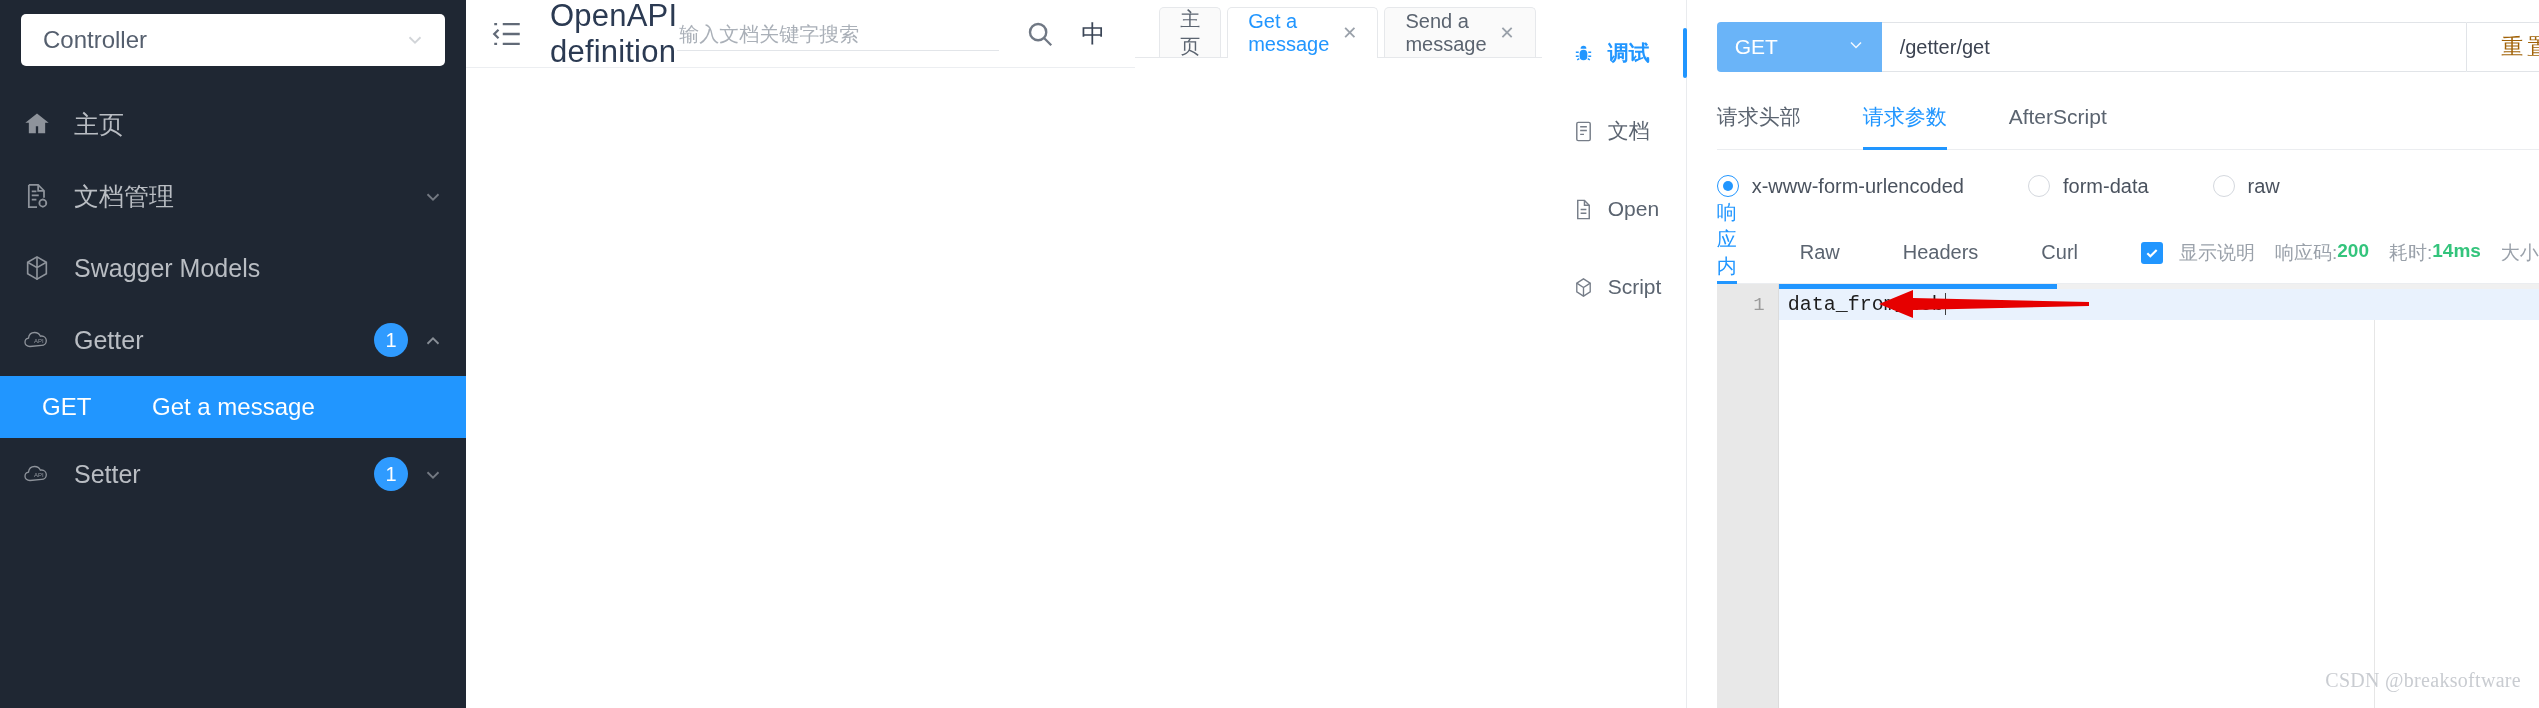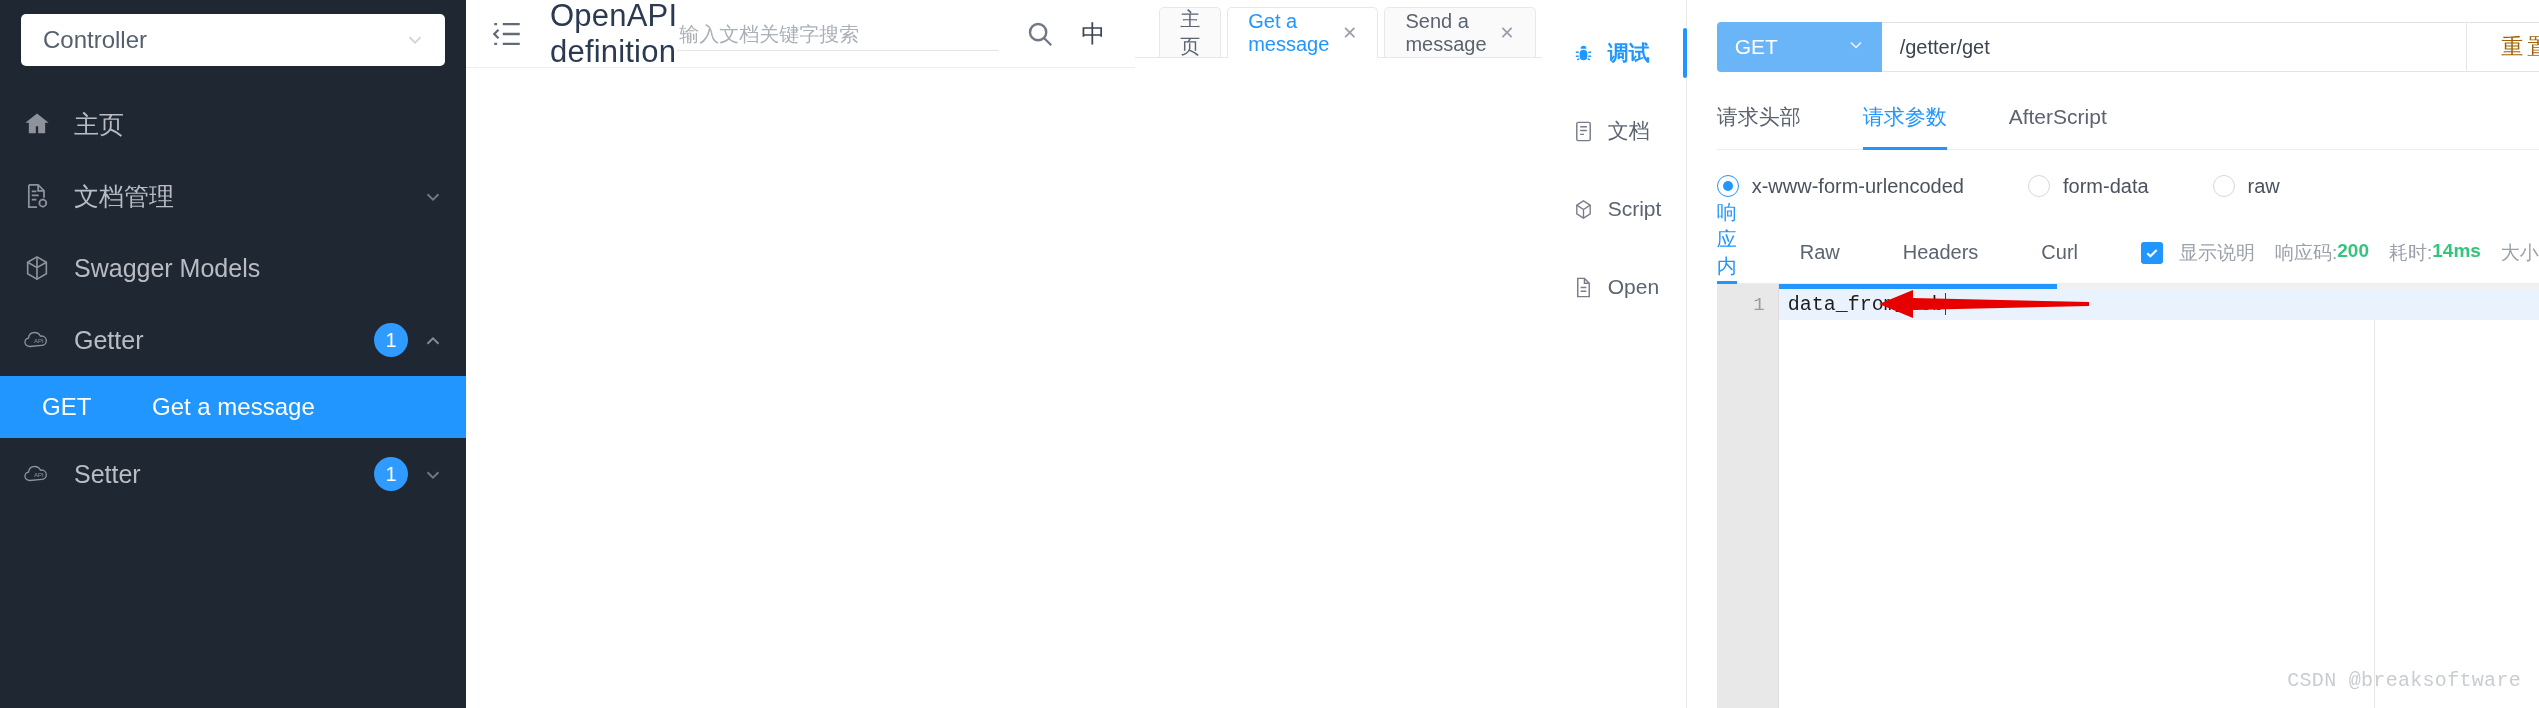--- a/index.html
+++ b/index.html
@@ -174,21 +174,21 @@
     font-size: 20px; color: #1d1d1d; margin-top: 4px;
   }
   .caret-bar { display:inline-block; width:1px; height:22px; background:#3d3d3d; margin-left:1px;}
   .arrow { position: absolute; left: 100px; top: 6px; width: 210px; height: 28px; pointer-events:none;}
   .editor-right-edge { position:absolute; left: 595px; top: 36px; bottom: 0; width: 1px; background:#e6e6e6;}
   .top-scroll { position:absolute; left:0; top:0; height:5px; width: 278px; background:#2196ff; }
   .top-scroll-track { position:absolute; left:0; top:0; height:5px; right:0; background:#f0f0f0; }
 
   .watermark {
     position: absolute; right: 18px; bottom: 16px; font-size: 20px;
-    color: #c9ccd1; font-family: Liberation Mono, monospace; letter-spacing: .3px;
+    color: #c9ccd1; font-family: Liberation Serif, serif; letter-spacing: .3px;
   }
 </style>
 </head>
 <body>
 
 <div id="app">
 
   <aside class="sidebar">
 
     <div class="ctrl-select-wrap">
@@ -344,36 +344,36 @@
           <span class="vico">
             <svg width="23" height="23" viewBox="0 0 24 24" fill="none" stroke="#767d88" stroke-width="1.5">
               <rect x="5" y="2.5" width="14" height="19" rx="1.5"></rect>
                 <path d="M8.5 7h7M8.5 11h7M8.5 15h4"></path>
             </svg>
           </span>
           <span>文档</span>
         </div>
         <div class="vmenu-item">
           <span class="vico">
-            <svg width="23" height="23" viewBox="0 0 24 24" fill="none" stroke="#767d88" stroke-width="1.4">
-              <path d="M12 3l7 4.5v9L12 21l-7-4.5v-9z"></path>
-                <path d="M5 7.5l7 4.5 7-4.5M12 12v9"></path>
-            </svg>
-          </span>
-          <span>Script</span>
-        </div>
-        <div class="vmenu-item">
-          <span class="vico">
             <svg width="23" height="23" viewBox="0 0 24 24" fill="none" stroke="#767d88" stroke-width="1.5">
               <path d="M6 2.5h7l5 5v14H6z"></path>
                 <path d="M13 2.5v5h5"></path>
                 <path d="M9 12h6M9 16h6"></path>
             </svg>
           </span>
           <span>Open</span>
+        </div>
+        <div class="vmenu-item">
+          <span class="vico">
+            <svg width="23" height="23" viewBox="0 0 24 24" fill="none" stroke="#767d88" stroke-width="1.4">
+              <path d="M12 3l7 4.5v9L12 21l-7-4.5v-9z"></path>
+                <path d="M5 7.5l7 4.5 7-4.5M12 12v9"></path>
+            </svg>
+          </span>
+          <span>Script</span>
         </div>
       </div>
 
       <div class="pane">
 
         <div class="urlrow">
           <div class="method-sel">
             <span>GET</span>
             <span class="mchev">
               <svg width="20" height="20" viewBox="0 0 24 24" fill="none" stroke="#ffffff" stroke-width="1.8">

